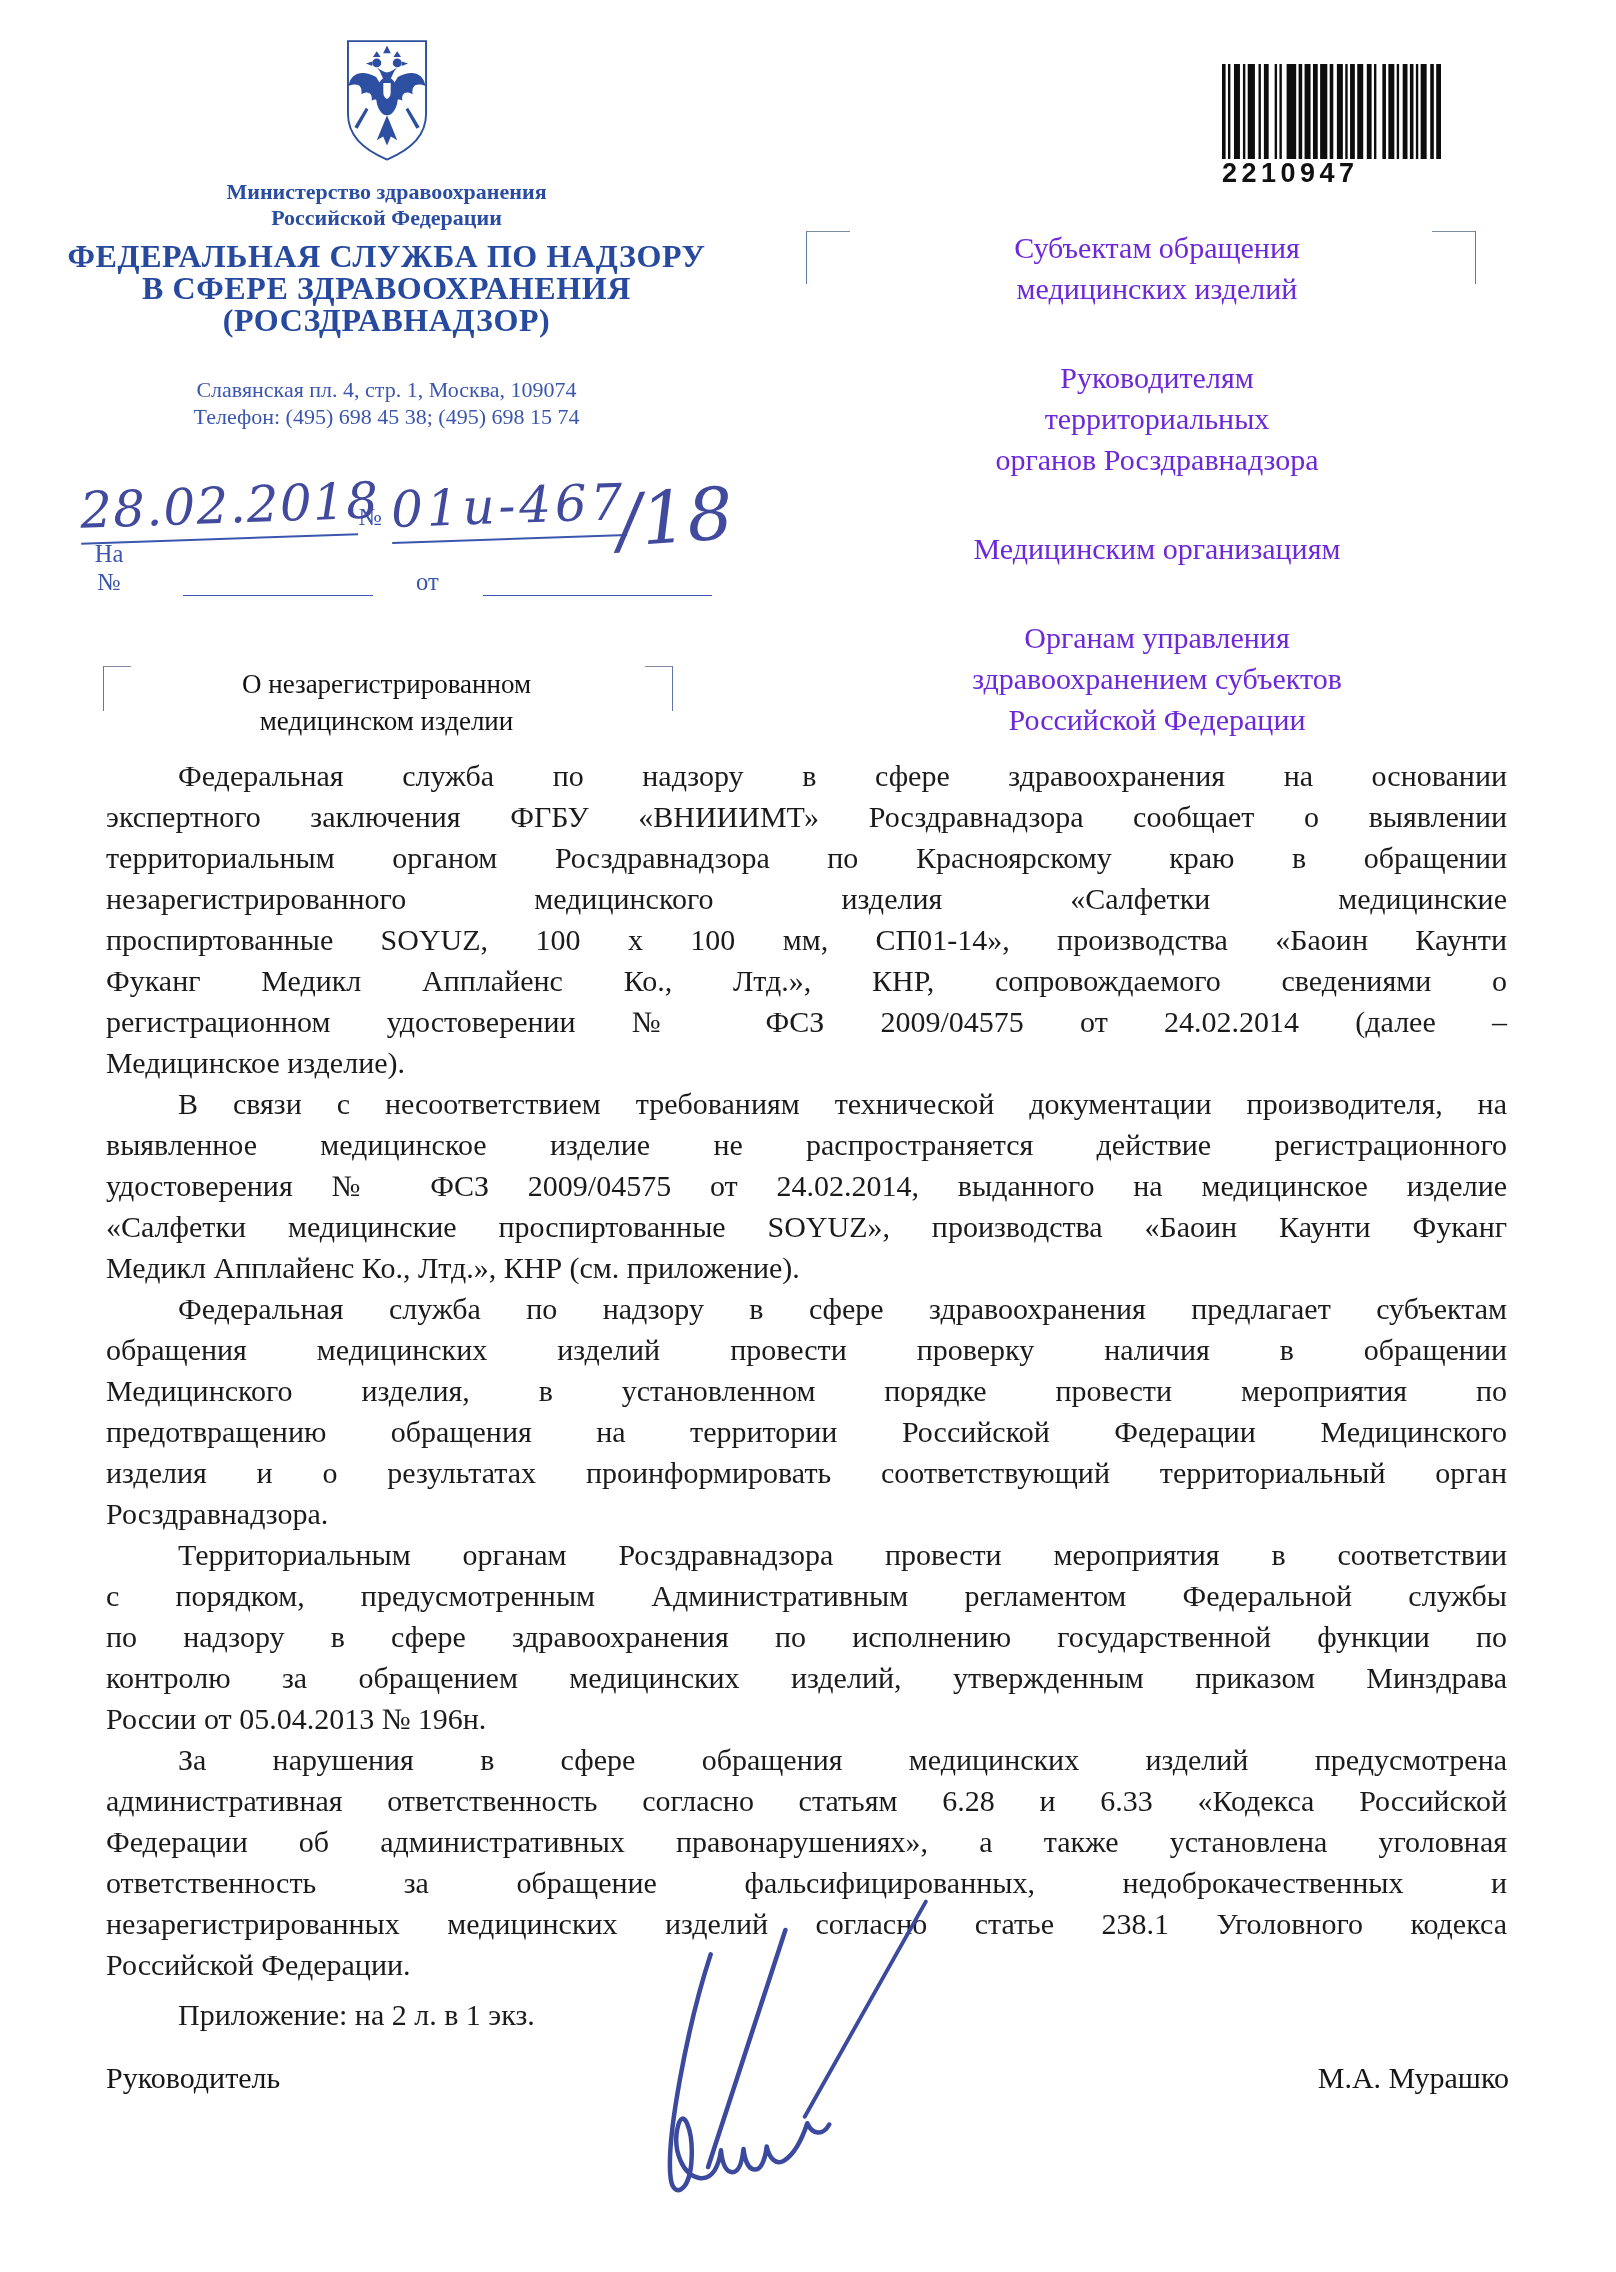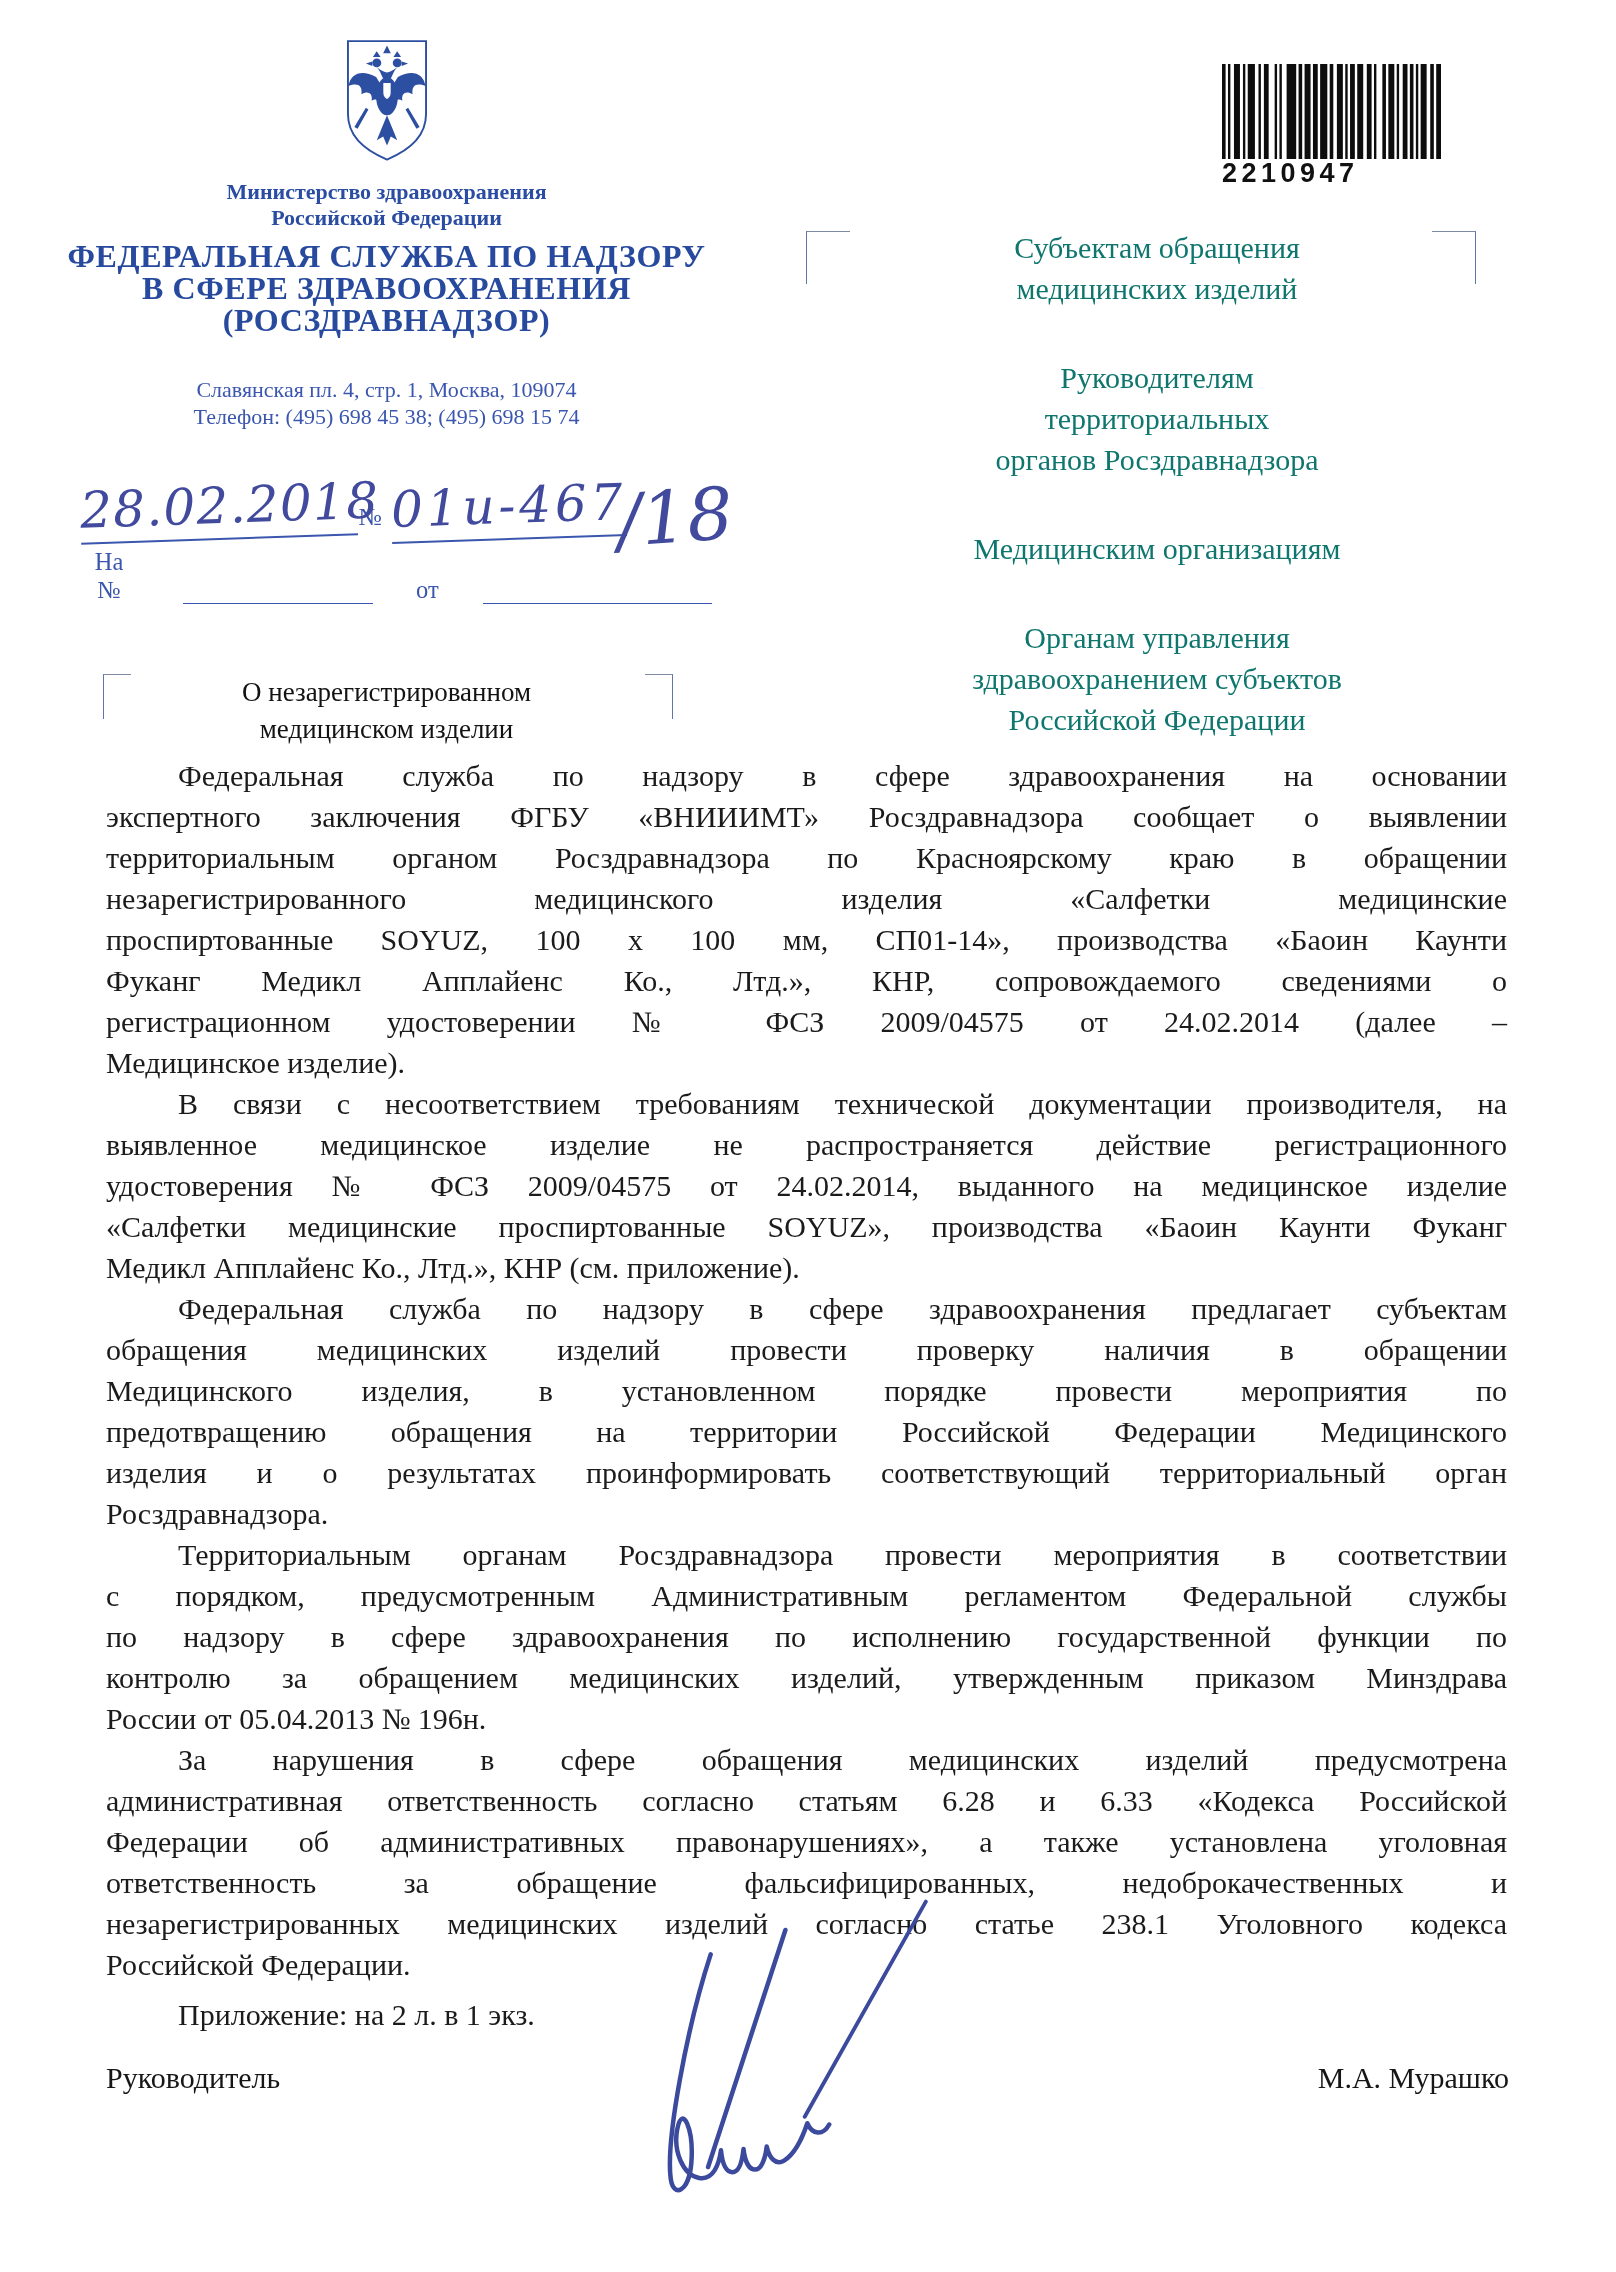--- a/index.html
+++ b/index.html
@@ -62,21 +62,21 @@
     text-align:center;
   }
   .hw-suffix{
     font-size:72px;line-height:64px;
     transform:translate(-9px,9px) rotate(-4deg);
     display:inline-block;
   }
 
   
   .reply-row{
-    margin-top:28px;height:36px;
+    margin-top:20px;height:36px;
     display:flex;align-items:flex-end;justify-content:flex-start;
     padding-left:19.3px;
     font-size:24.5px;color:#3a56ae;gap:31px;
   }
   .blank{display:inline-block;border-bottom:1.9px solid #3a56ae;height:28px;}
   .blank.b1{width:193px;margin:0 11.6px 0 14px;}
   .blank.b2{width:232px;margin-left:13px;}
 
   
   .subject-zone{position:relative;margin-top:44px;height:168px;}
@@ -98,21 +98,21 @@
   .barcode-svg{width:219px;height:95px;display:block;}
   .barcode-svg rect{fill:#0d0d0d;}
   .barcode-number{
     font-family:"Liberation Sans","DejaVu Sans",sans-serif;
     font-size:27px;font-weight:bold;letter-spacing:4.5px;color:#111;
     margin-top:-1.3px;
   }
 
   .recipients{
     position:absolute;left:809px;top:227px;width:696px;
-    text-align:center;font-size:30px;line-height:41px;color:#0f766e;
+    text-align:center;font-size:30px;line-height:41px;color:#6d28d9;
   }
   .rgroup{margin-bottom:48px;}
 
   
   .body-text{
     position:absolute;left:106px;top:755px;width:1401px;
     font-size:30px;line-height:41px;color:#1b1b1b;
   }
   .para{margin:0;}
   .bline{text-align:justify;text-align-last:justify;}

